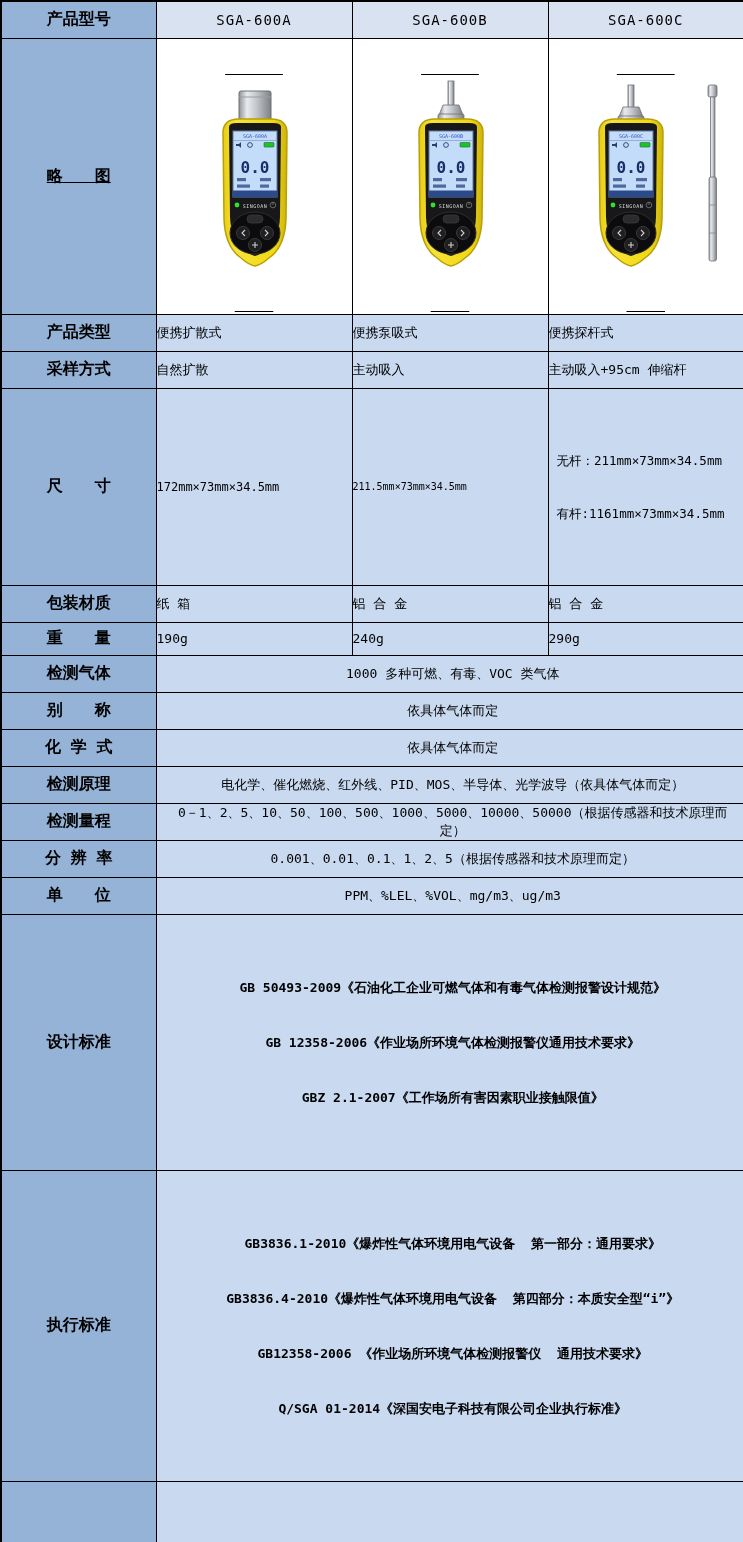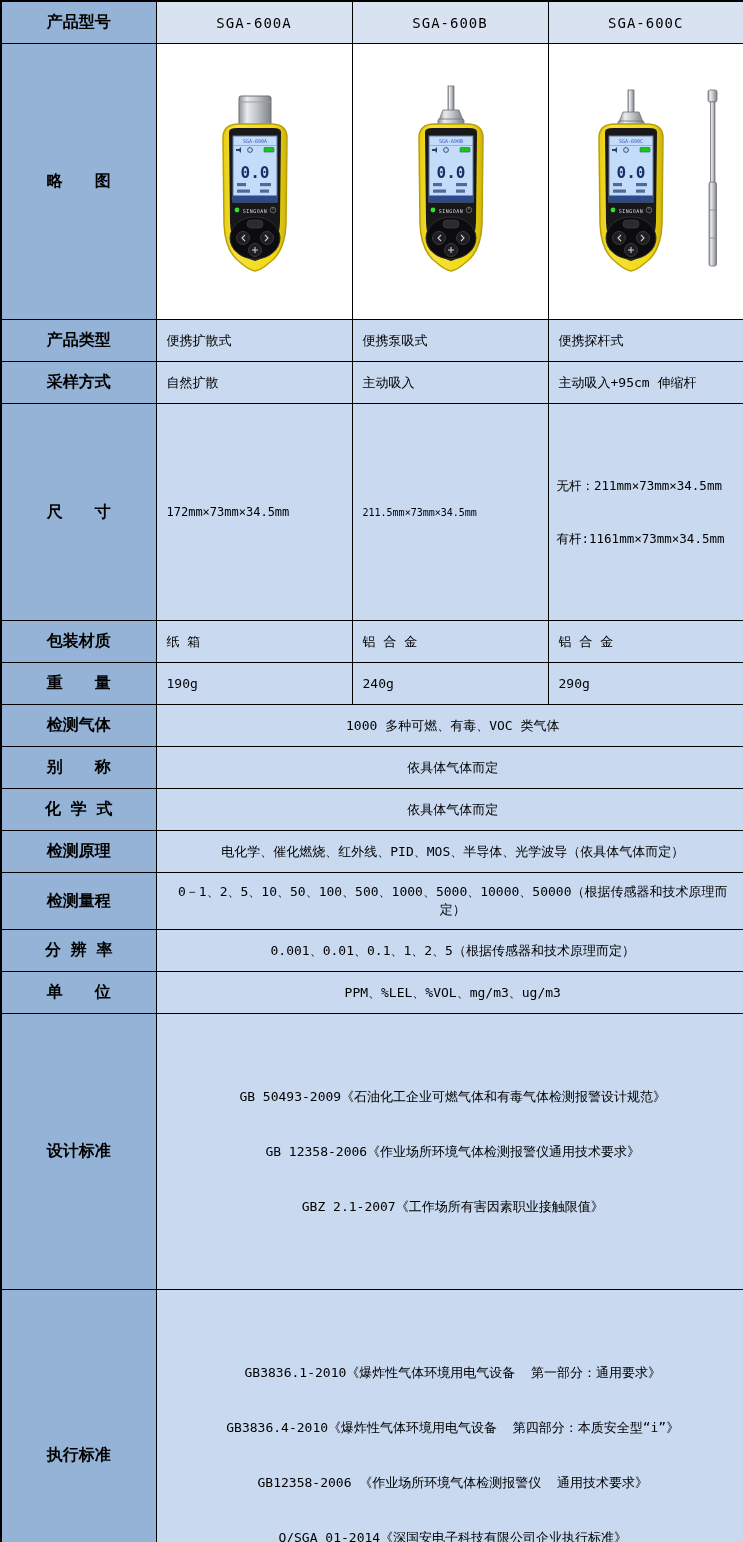--- a/index.html
+++ b/index.html
@@ -1,33 +1,33 @@
 <!DOCTYPE html>
 <html lang="zh"><head>
 <meta charset="utf-8">
 <style>
   html,body{margin:0;padding:0;background:#fff;}
   body{font-family:"DejaVu Sans Mono","DejaVu Sans","Liberation Sans",sans-serif;color:#000;}
   .sheet{width:743px;}
   table{width:743px;border-collapse:collapse;table-layout:fixed;border:2px solid #000;}
-  th,td{border:1px solid #000;vertical-align:middle;white-space:pre-wrap;overflow:hidden;padding:10px;}
+  th,td{border:1px solid #000;vertical-align:middle;white-space:pre-wrap;overflow:hidden;padding:0;}
   
   col.c-lbl{width:155px;} col.c-a{width:196px;} col.c-b{width:196px;} col.c-c{width:196px;}
   
   th.lbl{background:#95B3D7;font-weight:bold;font-size:16px;text-align:center;}
   td.val{background:#C8D9F0;font-size:13px;}
   td.hdr{background:#D9E2F1;font-size:14px;text-align:center;letter-spacing:1px;}
   td.center{text-align:left;}
   td.left{text-align:center;padding-left:12px;padding-right:6px;}
   td.img{background:#ffffff;text-align:center;padding:0;}
-  .lines div{line-height:25px;}
+  .lines div{line-height:25px;font-weight:bold;}
   .dimlines div{line-height:23px;font-size:12.5px;}
   td.dimc{text-align:left;padding-left:8px;padding-right:2px;}
   
-  tr.h37{height:37px;} tr.h33{height:33px;margin-left:41px;} tr.h57{height:57px;} tr.h199{height:199px;}
+  tr.h37{height:37px;} tr.h33{height:33px;margin-left:41px;} tr.h57{height:57px;} tr.h199{height:199px;text-decoration:underline;}
   tr.h77{height:77px;} tr.h100{height:100px;} tr.h49{height:49px;}
   svg.dev{display:block;margin:0 auto;}
   .hidden-defs{position:absolute;width:0;height:0;overflow:hidden;}
 </style>
 </head>
 <body>
 
 <svg class="hidden-defs" aria-hidden="true">
   <defs>
     <linearGradient id="met" x1="0" y1="0" x2="1" y2="0">

